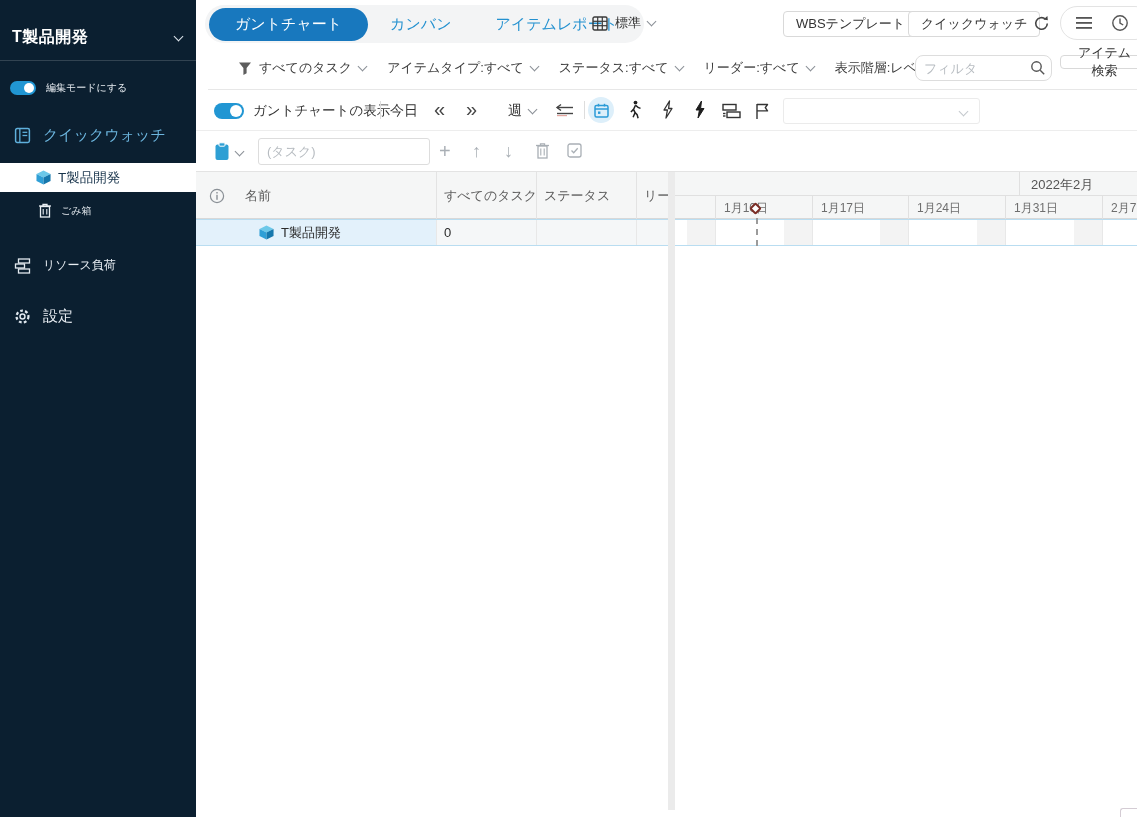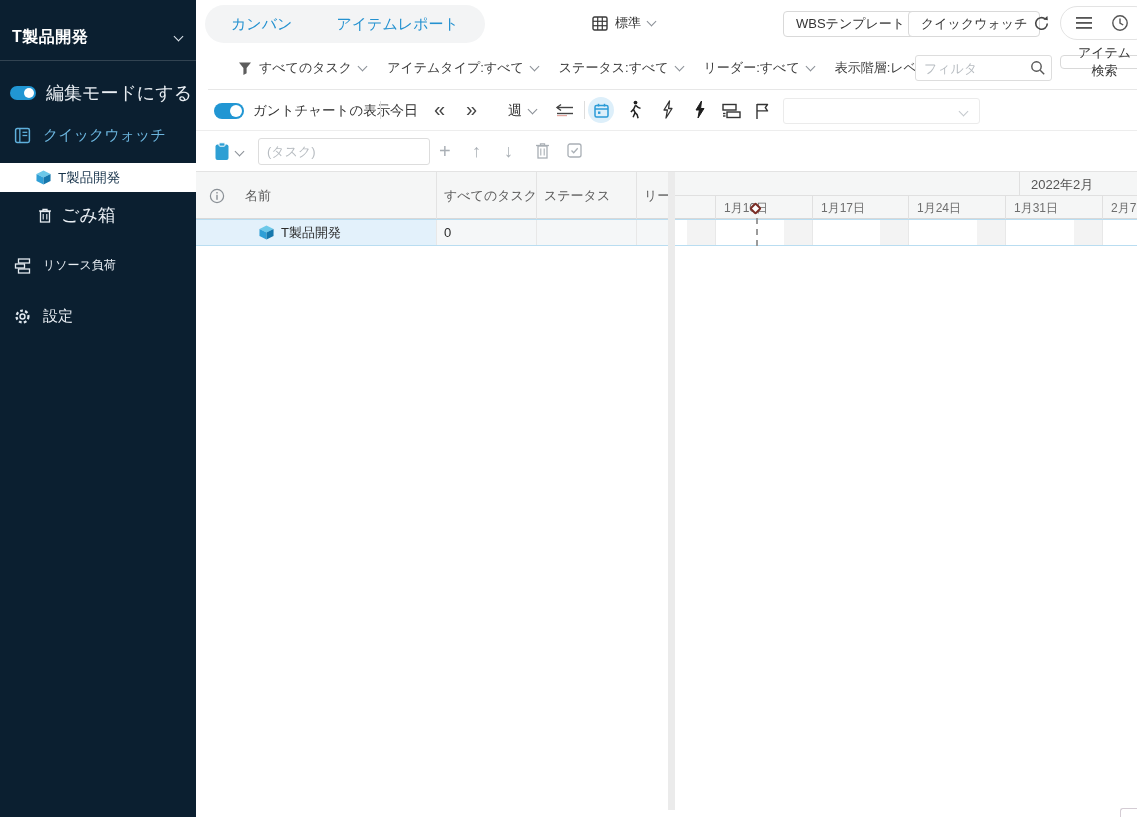--- a/index.html
+++ b/index.html
@@ -11,40 +11,40 @@
   
   #sidebar { position:absolute; left:0; top:0; width:196px; height:817px; background:#0b1f30; color:#e9eef3; }
   .sb-title { position:absolute; left:12px; top:27px; font-size:16px; font-weight:bold; color:#fff; letter-spacing:0.5px; }
   .sb-divider { position:absolute; left:0; top:60px; width:196px; height:1px; background:rgba(255,255,255,0.16); }
   .chev { display:inline-block; width:7px; height:7px; border-right:1.6px solid #8a8f96; border-bottom:1.6px solid #8a8f96; transform:rotate(45deg); }
   .chev.white { border-color:#dfe6ec; }
   .toggle { border-radius:8px; position:relative; background:#2196d3; }
   .toggle .knob { position:absolute; background:#fff; border-radius:50%; }
   .sb-toggle { width:26px; height:14px; }
   .sb-toggle .knob { width:10px; height:10px; right:2px; top:2px; }
-  .sb-item-text { font-size:18px; }
+  .sb-item-text { font-size:10px; }
   .sb-selected { position:absolute; left:0; top:163px; width:196px; height:29px; background:#fff; color:#16324a; }
   .blue-text { color:#6db7e0; }
 
   
   #main { position:absolute; left:196px; top:0; width:941px; height:817px; overflow:hidden; background:#fff; }
 
   
   #topbar { position:absolute; left:0; top:0; width:941px; height:47px; background:#fff; }
   .tabgroup { position:absolute; left:9px; top:5px; height:38px; background:#f3f4f5; border-radius:19px; display:flex; align-items:center; padding:0 4px; }
   .tab-active { background:#1878be; color:#fff; border-radius:17px; padding:7px 26px; font-size:15px; }
   .tab { color:#2491d0; padding:7px 22px; font-size:15px; }
   .btn { border:1px solid #d9d9d9; border-radius:4px; background:#fff; font-size:13px; color:#333; height:26px; display:inline-flex; align-items:center; padding:0 12px; font-family:inherit; }
   .iconbtn { background:none; border:none; padding:0; cursor:pointer; }
   .round-pill { position:absolute; left:864px; top:6px; width:92px; height:34px; border:1px solid #e3e3e3; border-radius:17px; display:flex; align-items:center; justify-content:flex-start; gap:18px; padding-left:14px; background:#fff; }
 
   
   #filterbar { position:absolute; left:0; top:47px; width:941px; height:43px; border-bottom:1px solid #e7e7e7; display:flex; align-items:center; padding-left:30px; gap:21px; font-size:13px; color:#3c3c3c;margin-left:12px; }
   .filter-item { display:flex; align-items:center; gap:7px; white-space:nowrap; }
-  .filter-input { width:137px; height:26px; border:1px solid #ddd; border-radius:3px; font-size:13px; padding:0 26px 0 8px; font-family:inherit; color:#333; }
+  .filter-input { width:137px; height:26px; border:1px solid #ddd; border-radius:8px; font-size:13px; padding:0 26px 0 8px; font-family:inherit; color:#333; }
   .filter-input::placeholder, .task-input::placeholder { color:#b7bcc1; }
 
   
   #ganttbar { position:absolute; left:0; top:90px; width:941px; height:41px; border-bottom:1px solid #ededed; font-size:14px; color:#333; }
   .gt-toggle { width:30px; height:16px; border-radius:9px; }
   .gt-toggle .knob { width:12px; height:12px; right:2px; top:2px; }
   .vdiv { width:1px; height:18px; background:#ddd; }
   .tool-ic { width:22px; height:22px; display:flex; align-items:center; justify-content:center; }
   .cal-wrap { width:26px; height:26px; border-radius:50%; background:#ddeffa; display:flex; align-items:center; justify-content:center; }
   .guillemet { font-size:20px; color:#444; line-height:1; }
@@ -152,20 +152,21 @@
         </svg>
     </span>
     <span class="sb-item-text" style="font-size:15px;">設定</span>
   </div>
 </div>
 
 <div id="main">
 
   <div id="topbar">
     <div class="tabgroup">
+      <span class="tab-active">ガントチャート</span>
       <span class="tab">カンバン</span>
       <span class="tab">アイテムレポート</span>
     </div>
 
     <div class="abs flex" style="left:396px; top:14px; gap:7px;">
       <span>
         <svg width="16" height="15" viewBox="0 0 16 15">
             <rect x="1" y="1" width="14" height="13" rx="1.5" fill="none" stroke="#3a3a3a" stroke-width="1.4"></rect>
             <line x1="1" y1="5.3" x2="15" y2="5.3" stroke="#3a3a3a" stroke-width="1.2"></line>
             <line x1="1" y1="9.7" x2="15" y2="9.7" stroke="#3a3a3a" stroke-width="1.2"></line>

